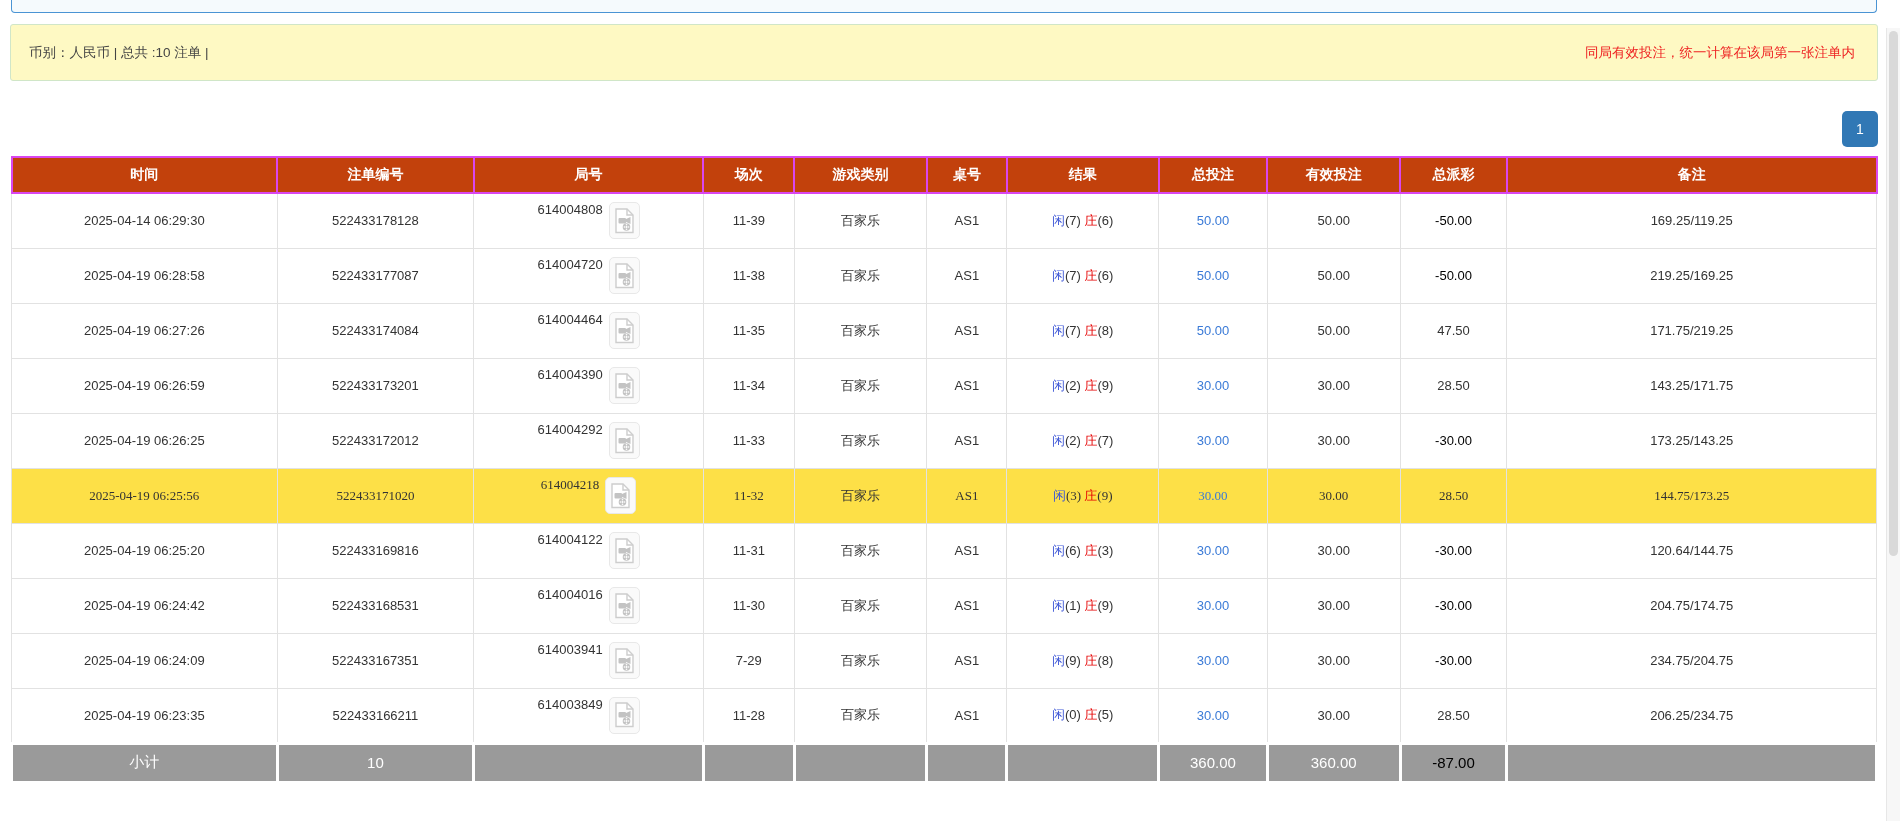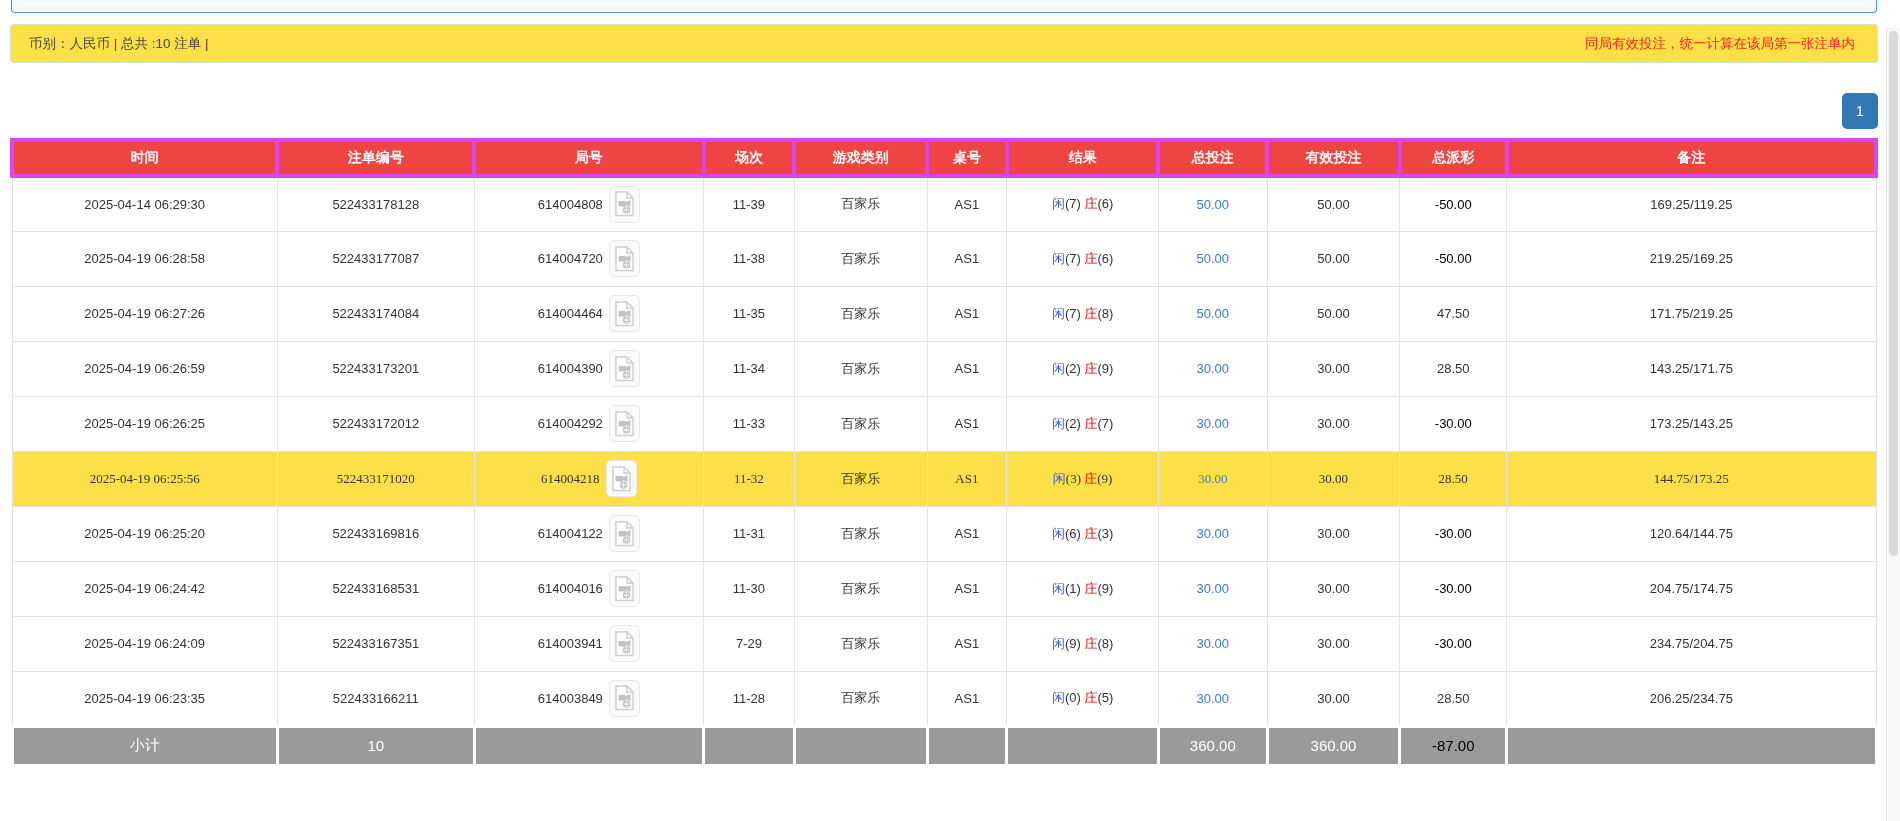--- a/index.html
+++ b/index.html
@@ -6,52 +6,52 @@
   html, body { width: 1900px; height: 821px; background: #fff; overflow: hidden;
     font-family: "Liberation Sans", "DejaVu Sans", sans-serif; }
 
   .page { padding: 0 22px 0 10px; }
 
   
   .top-alert { height: 13px; margin: 0 1px; background: #f5fafd;
     border: 1px solid #4a94d4; border-top: none; border-radius: 0 0 4px 4px; }
 
   
-  .info-bar { margin-top: 11px; height: 39px; background: #fde047; border: 1px solid #d0e6c8;
+  .info-bar { margin-top: 11px; height: 57px; background: #fef9c3; border: 1px solid #d0e6c8;
     border-radius: 3px; display: flex; align-items: center; justify-content: space-between;
     padding: 0 22px 0 18px; font-size: 13.5px; color: #444; }
   .info-bar .right-note { color: #ee2222; font-family: Liberation Mono, monospace; }
 
   
   .pager-row { margin-top: 30px; height: 36px; text-align: right; }
   .page-btn { display: inline-block; min-width: 36px; height: 36px; line-height: 36px;
     background: #3178b5; color: #fff; text-align: center; border-radius: 5px;
     font-size: 14px; cursor: pointer; }
 
   
   table { width: 100%; border-collapse: collapse; table-layout: fixed; margin-top: 9px; }
   th, td { text-align: center; overflow: hidden; white-space: nowrap; }
 
-  thead th { background: #ef4444; color: #fff; font-weight: bold; font-size: 14px;
-    height: 36px; border: 4px solid #d946ef; }
+  thead th { background: #c2410c; color: #fff; font-weight: bold; font-size: 14px;
+    height: 36px; border: 2px solid #d946ef; }
 
   tbody td { height: 55px; font-size: 13px; color: #333; border: 1px solid #e2e2e2;
     background: #fff; }
   tbody tr.hl td { background: #fde047; font-family: Liberation Serif, serif; }
 
   tfoot td { background: #9a9a9a; color: #fff; font-size: 15px; height: 39px;
     border: 3px solid #fff; }
 
   .player { color: #3d56d6; }
   .banker { color: #e60000; }
   .bet-link { color: #3a7ad7; text-decoration: none; cursor: pointer; }
   td.payout.neg { color: #000000; }
 
   
-  .round-wrap { display: inline-flex; align-items: center; gap: 6px; }
+  .round-wrap { display: inline-flex; align-items: flex-start; gap: 6px; }
   .video-btn { display: inline-flex; align-items: center; justify-content: center;
     width: 31px; height: 37px; background: #fafafa; border: 1px solid #e8e8e8;
     border-radius: 5px; cursor: pointer; padding: 0; }
 
   
   .scrollbar-track { position: fixed; top: 28px; right: 0; bottom: 0; width: 14px;
     background: #f7f7f7; border-left: 1px solid #e7e7e7; z-index: 10; }
   .scrollbar-thumb { position: absolute; top: 3px; left: 2px; width: 9px; height: 525px;
     background: #d9d9d9; border-radius: 5px; }
 </style>

